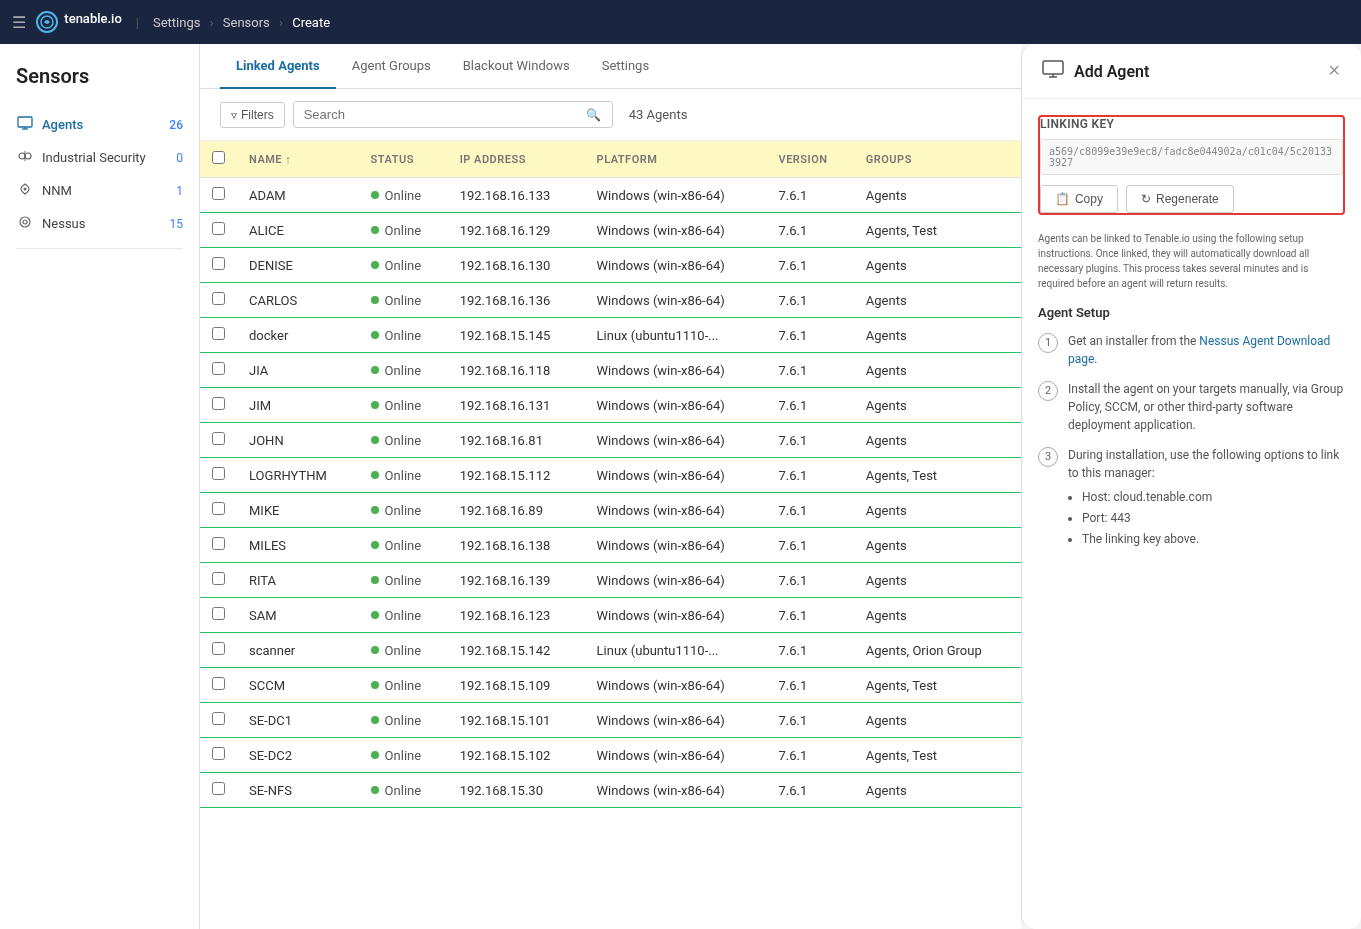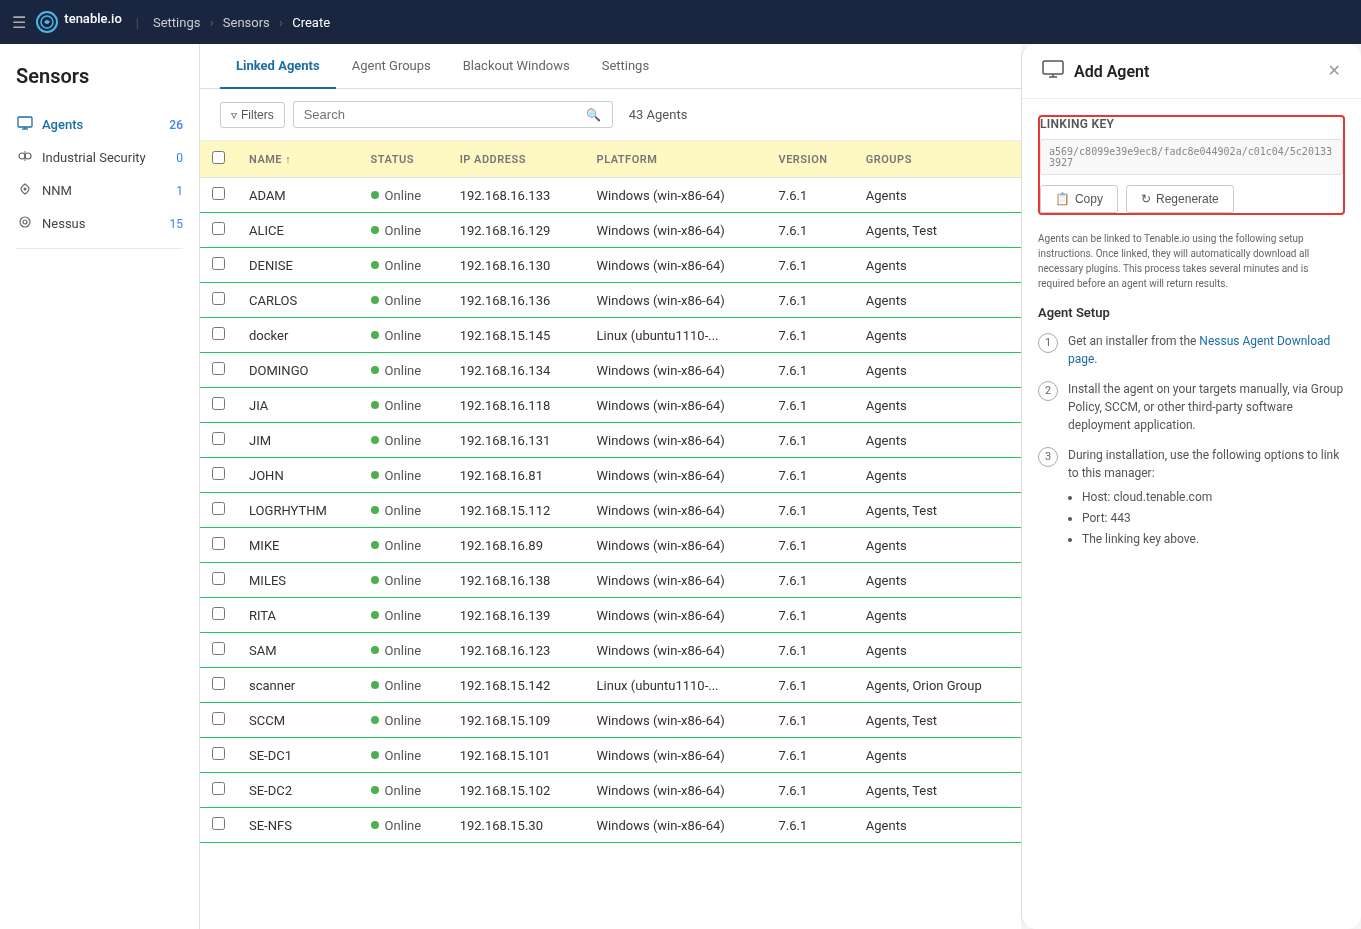--- a/index.html
+++ b/index.html
@@ -442,31 +442,20 @@
       <td>
                 <span class="status-online"><span class="status-dot"></span>Online</span>
               </td>
       <td>192.168.15.145</td>
       <td>Linux (ubuntu1110-...</td>
       <td>7.6.1</td>
       <td>Agents</td>
     </tr>
             <tr>
       <td><input type="checkbox" style=""></td>
-      <td>DOMINGO</td>
-      <td>
-                <span class="status-online"><span class="status-dot"></span>Online</span>
-              </td>
-      <td>192.168.16.134</td>
-      <td>Windows (win-x86-64)</td>
-      <td>7.6.1</td>
-      <td>Agents</td>
-    </tr>
-            <tr>
-      <td><input type="checkbox" style=""></td>
       <td>JIA</td>
       <td>
                 <span class="status-online"><span class="status-dot"></span>Online</span>
               </td>
       <td>192.168.16.118</td>
       <td>Windows (win-x86-64)</td>
       <td>7.6.1</td>
       <td>Agents</td>
     </tr>
             <tr>

